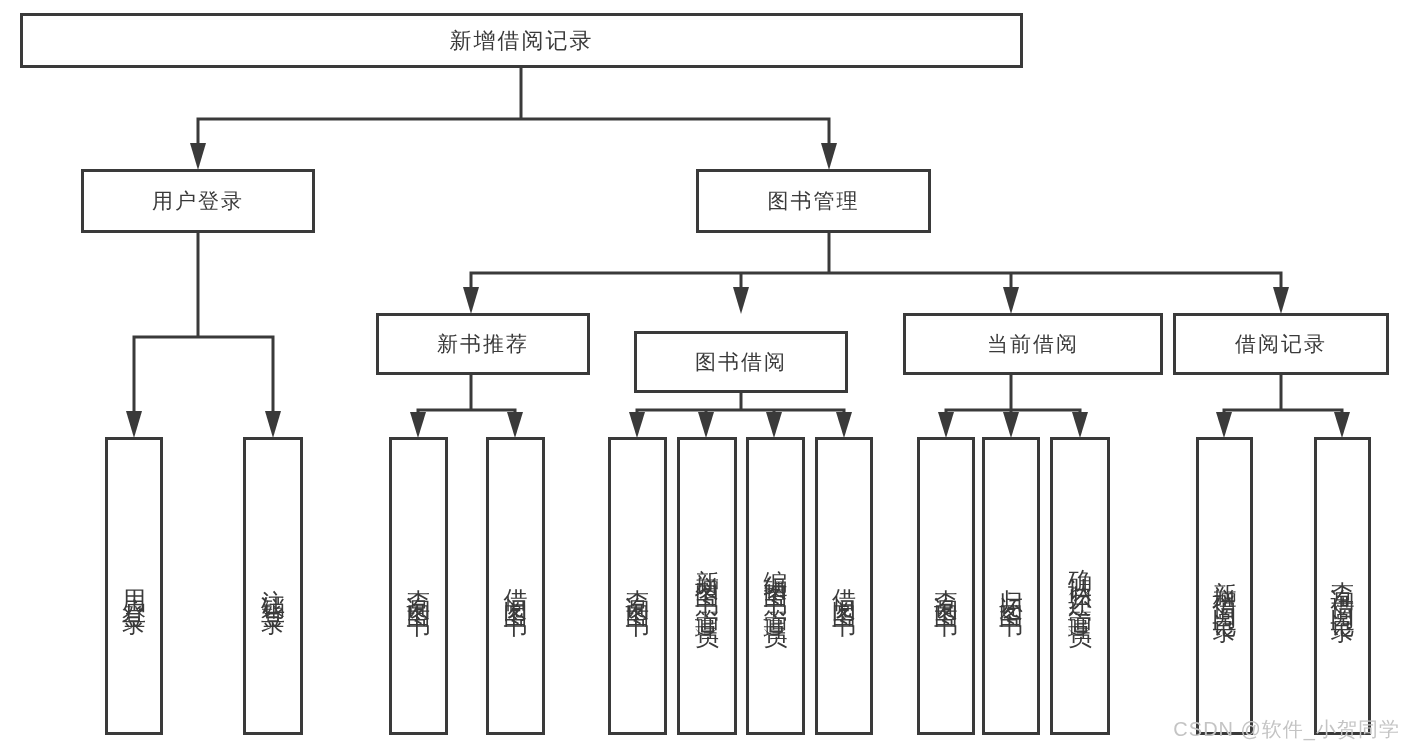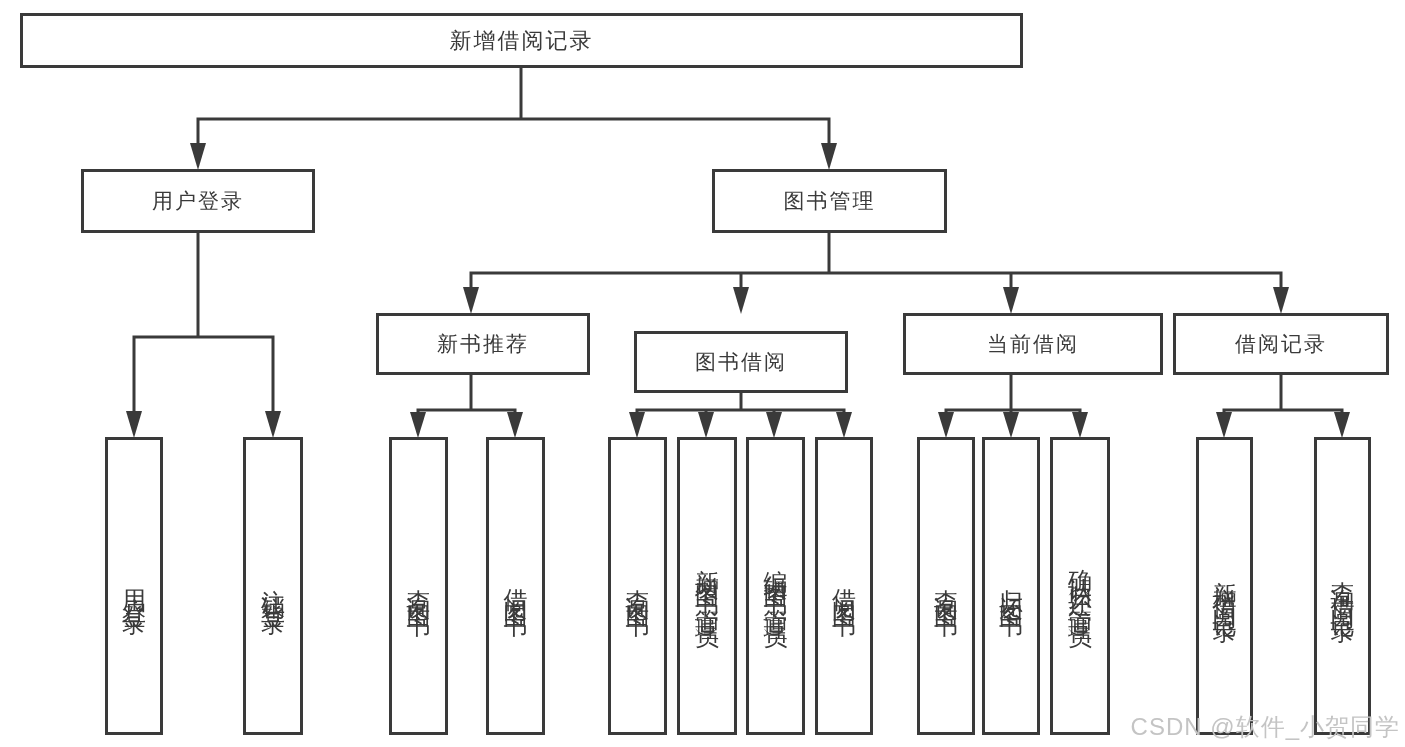--- a/index.html
+++ b/index.html
@@ -31,21 +31,21 @@
   .v-node .vtext{
     writing-mode:vertical-rl;
     text-orientation:mixed;
     font-size:24px;
     letter-spacing:8px;
     white-space:nowrap;
   }
   .watermark{
     position:absolute;
     right:5px;bottom:4px;
-    font-size:24px;
+    font-size:20px;
     color:var(--wm);
     letter-spacing:1px;
     z-index:5;
   }
 </style>
 </head>
 <body>
 
 <div class="canvas">
 
@@ -97,21 +97,21 @@
     <polygon points="1334,412 1350,412 1342,438"></polygon>
   </svg>
 
   <div class="node h-node root-node" style="left:20px;top:13px;width:1003px;height:55px;">
     <span>新增借阅记录</span>
   </div>
 
   <div class="node h-node" style="left:81px;top:169px;width:234px;height:64px;">
     <span>用户登录</span>
   </div>
-  <div class="node h-node" style="left:712px;top:169px;width:235px;height:64px;">
+  <div class="node h-node" style="left:696px;top:169px;width:235px;height:64px;">
     <span>图书管理</span>
   </div>
 
   <div class="node h-node" style="left:376px;top:313px;width:214px;height:62px;">
     <span>新书推荐</span>
   </div>
   <div class="node h-node" style="left:634px;top:313px;width:214px;height:62px;margin-top:18px;">
     <span>图书借阅</span>
   </div>
   <div class="node h-node" style="left:903px;top:313px;width:260px;height:62px;">

